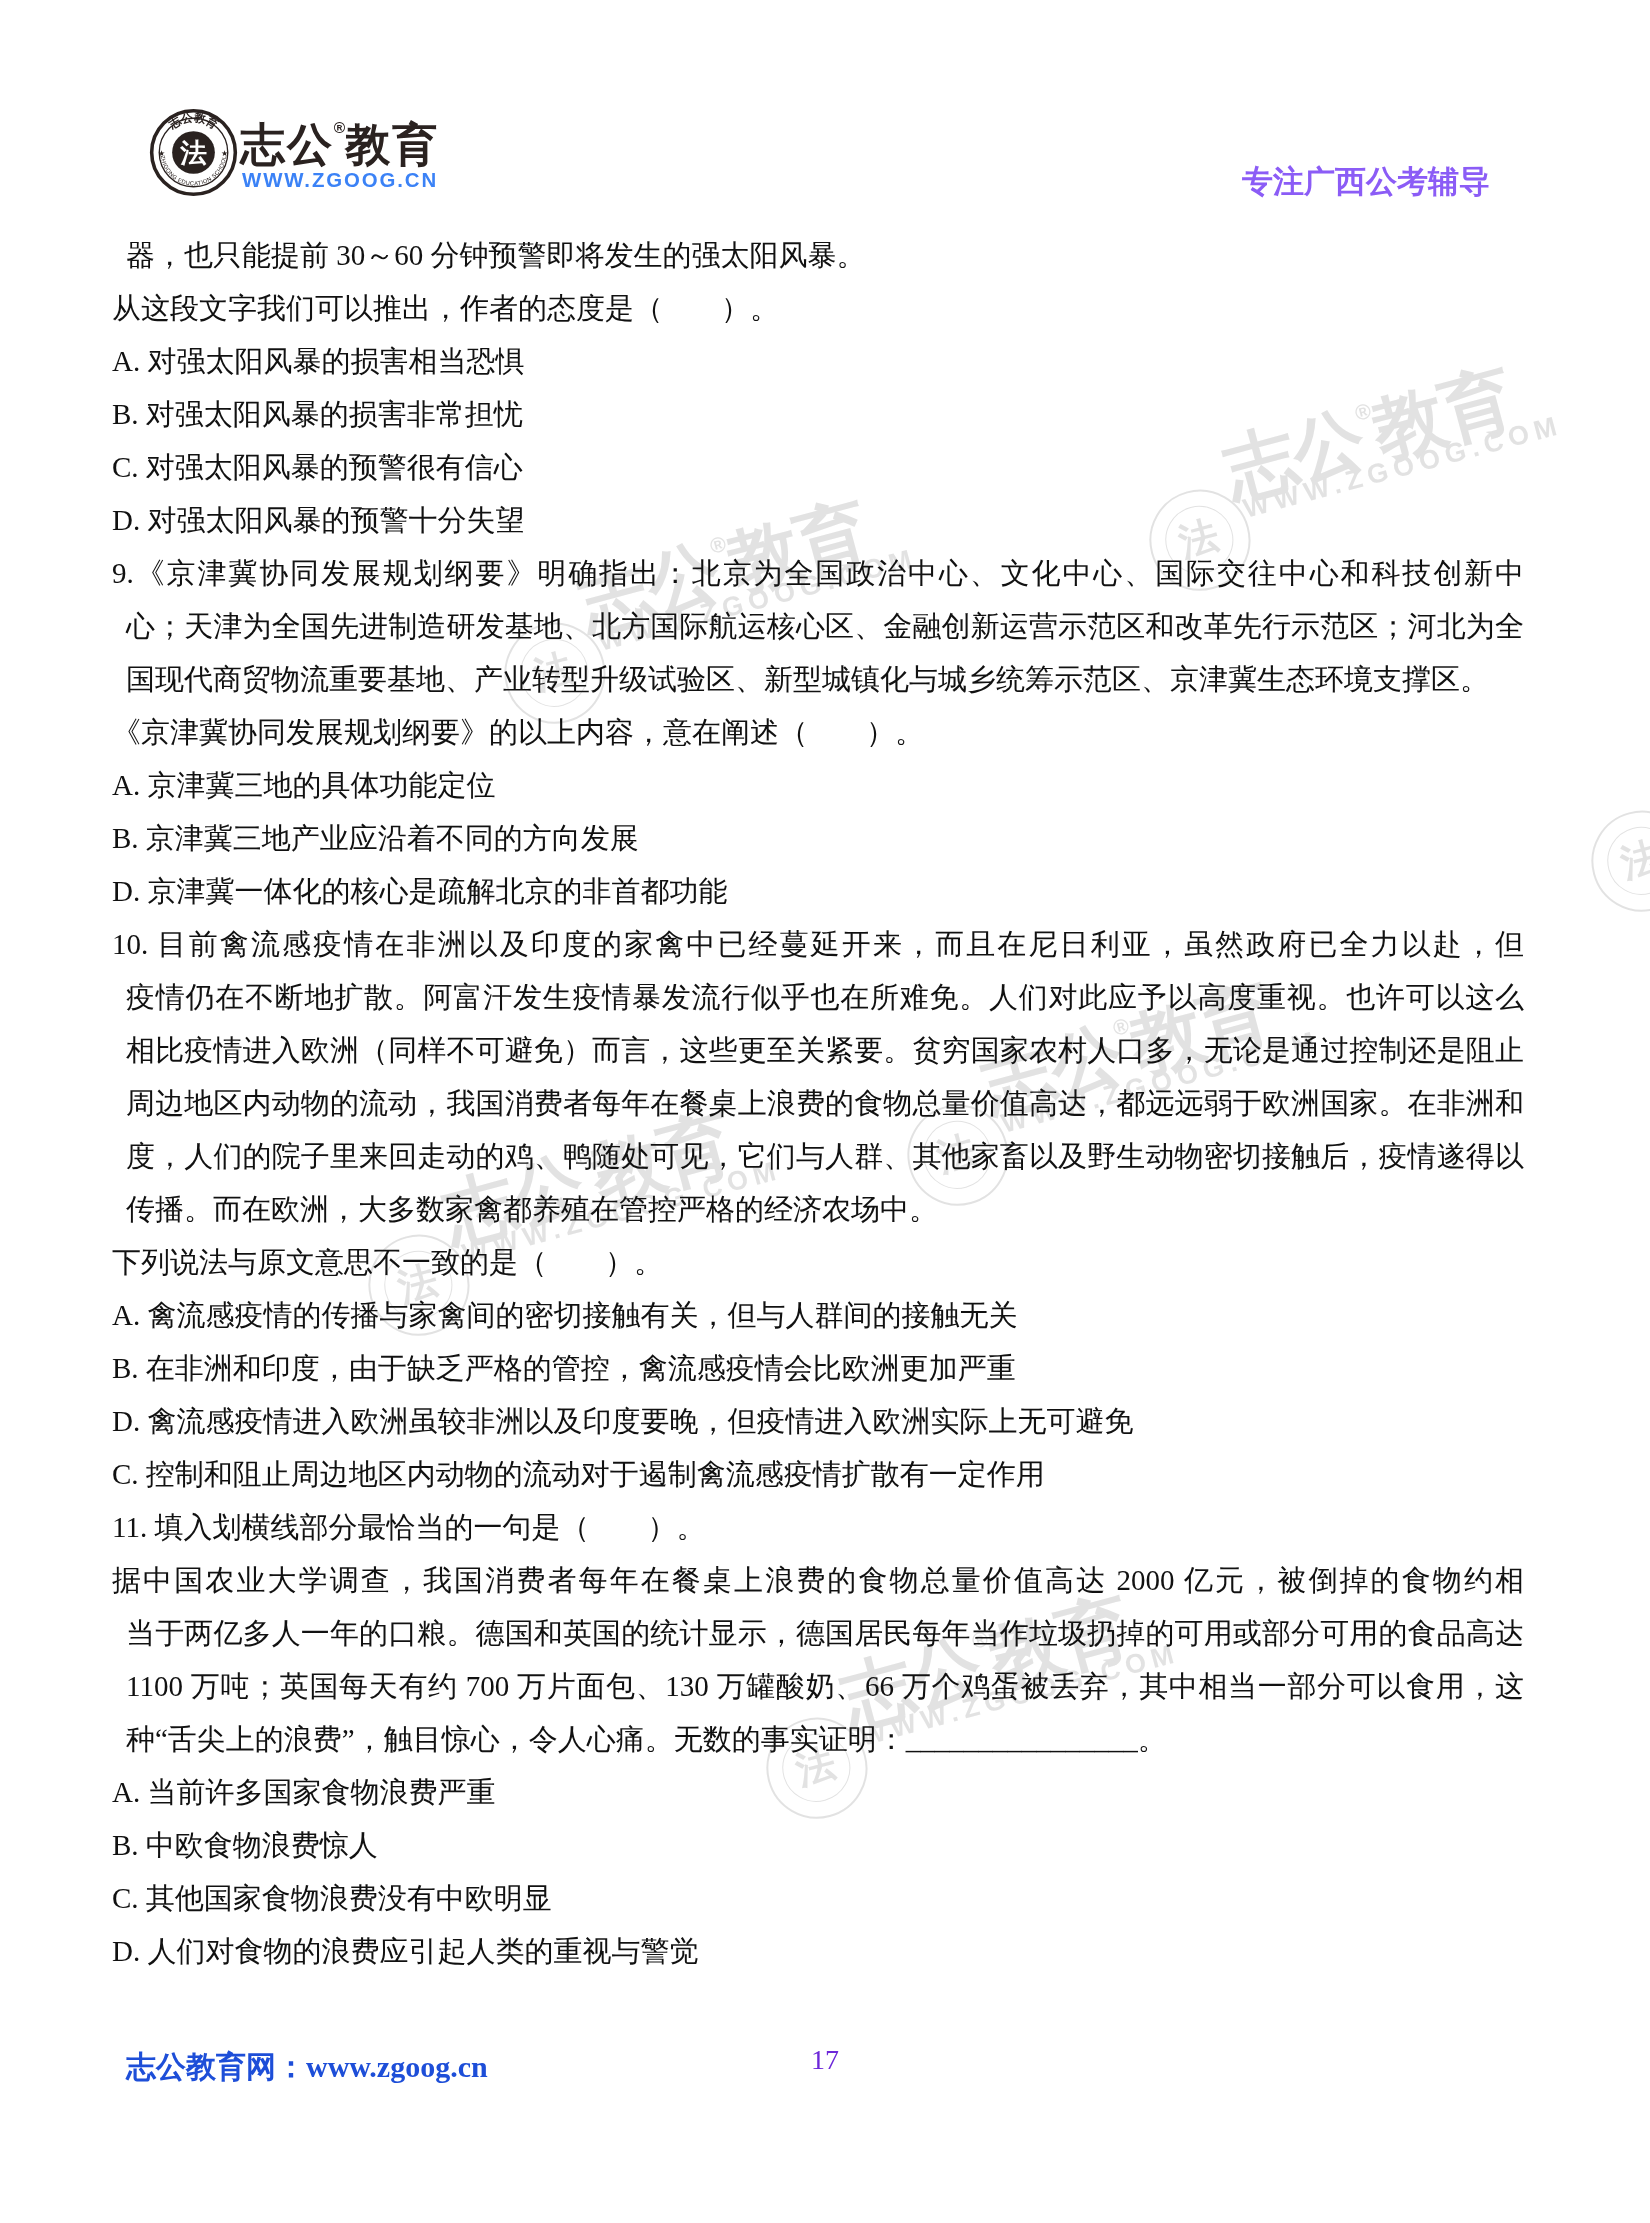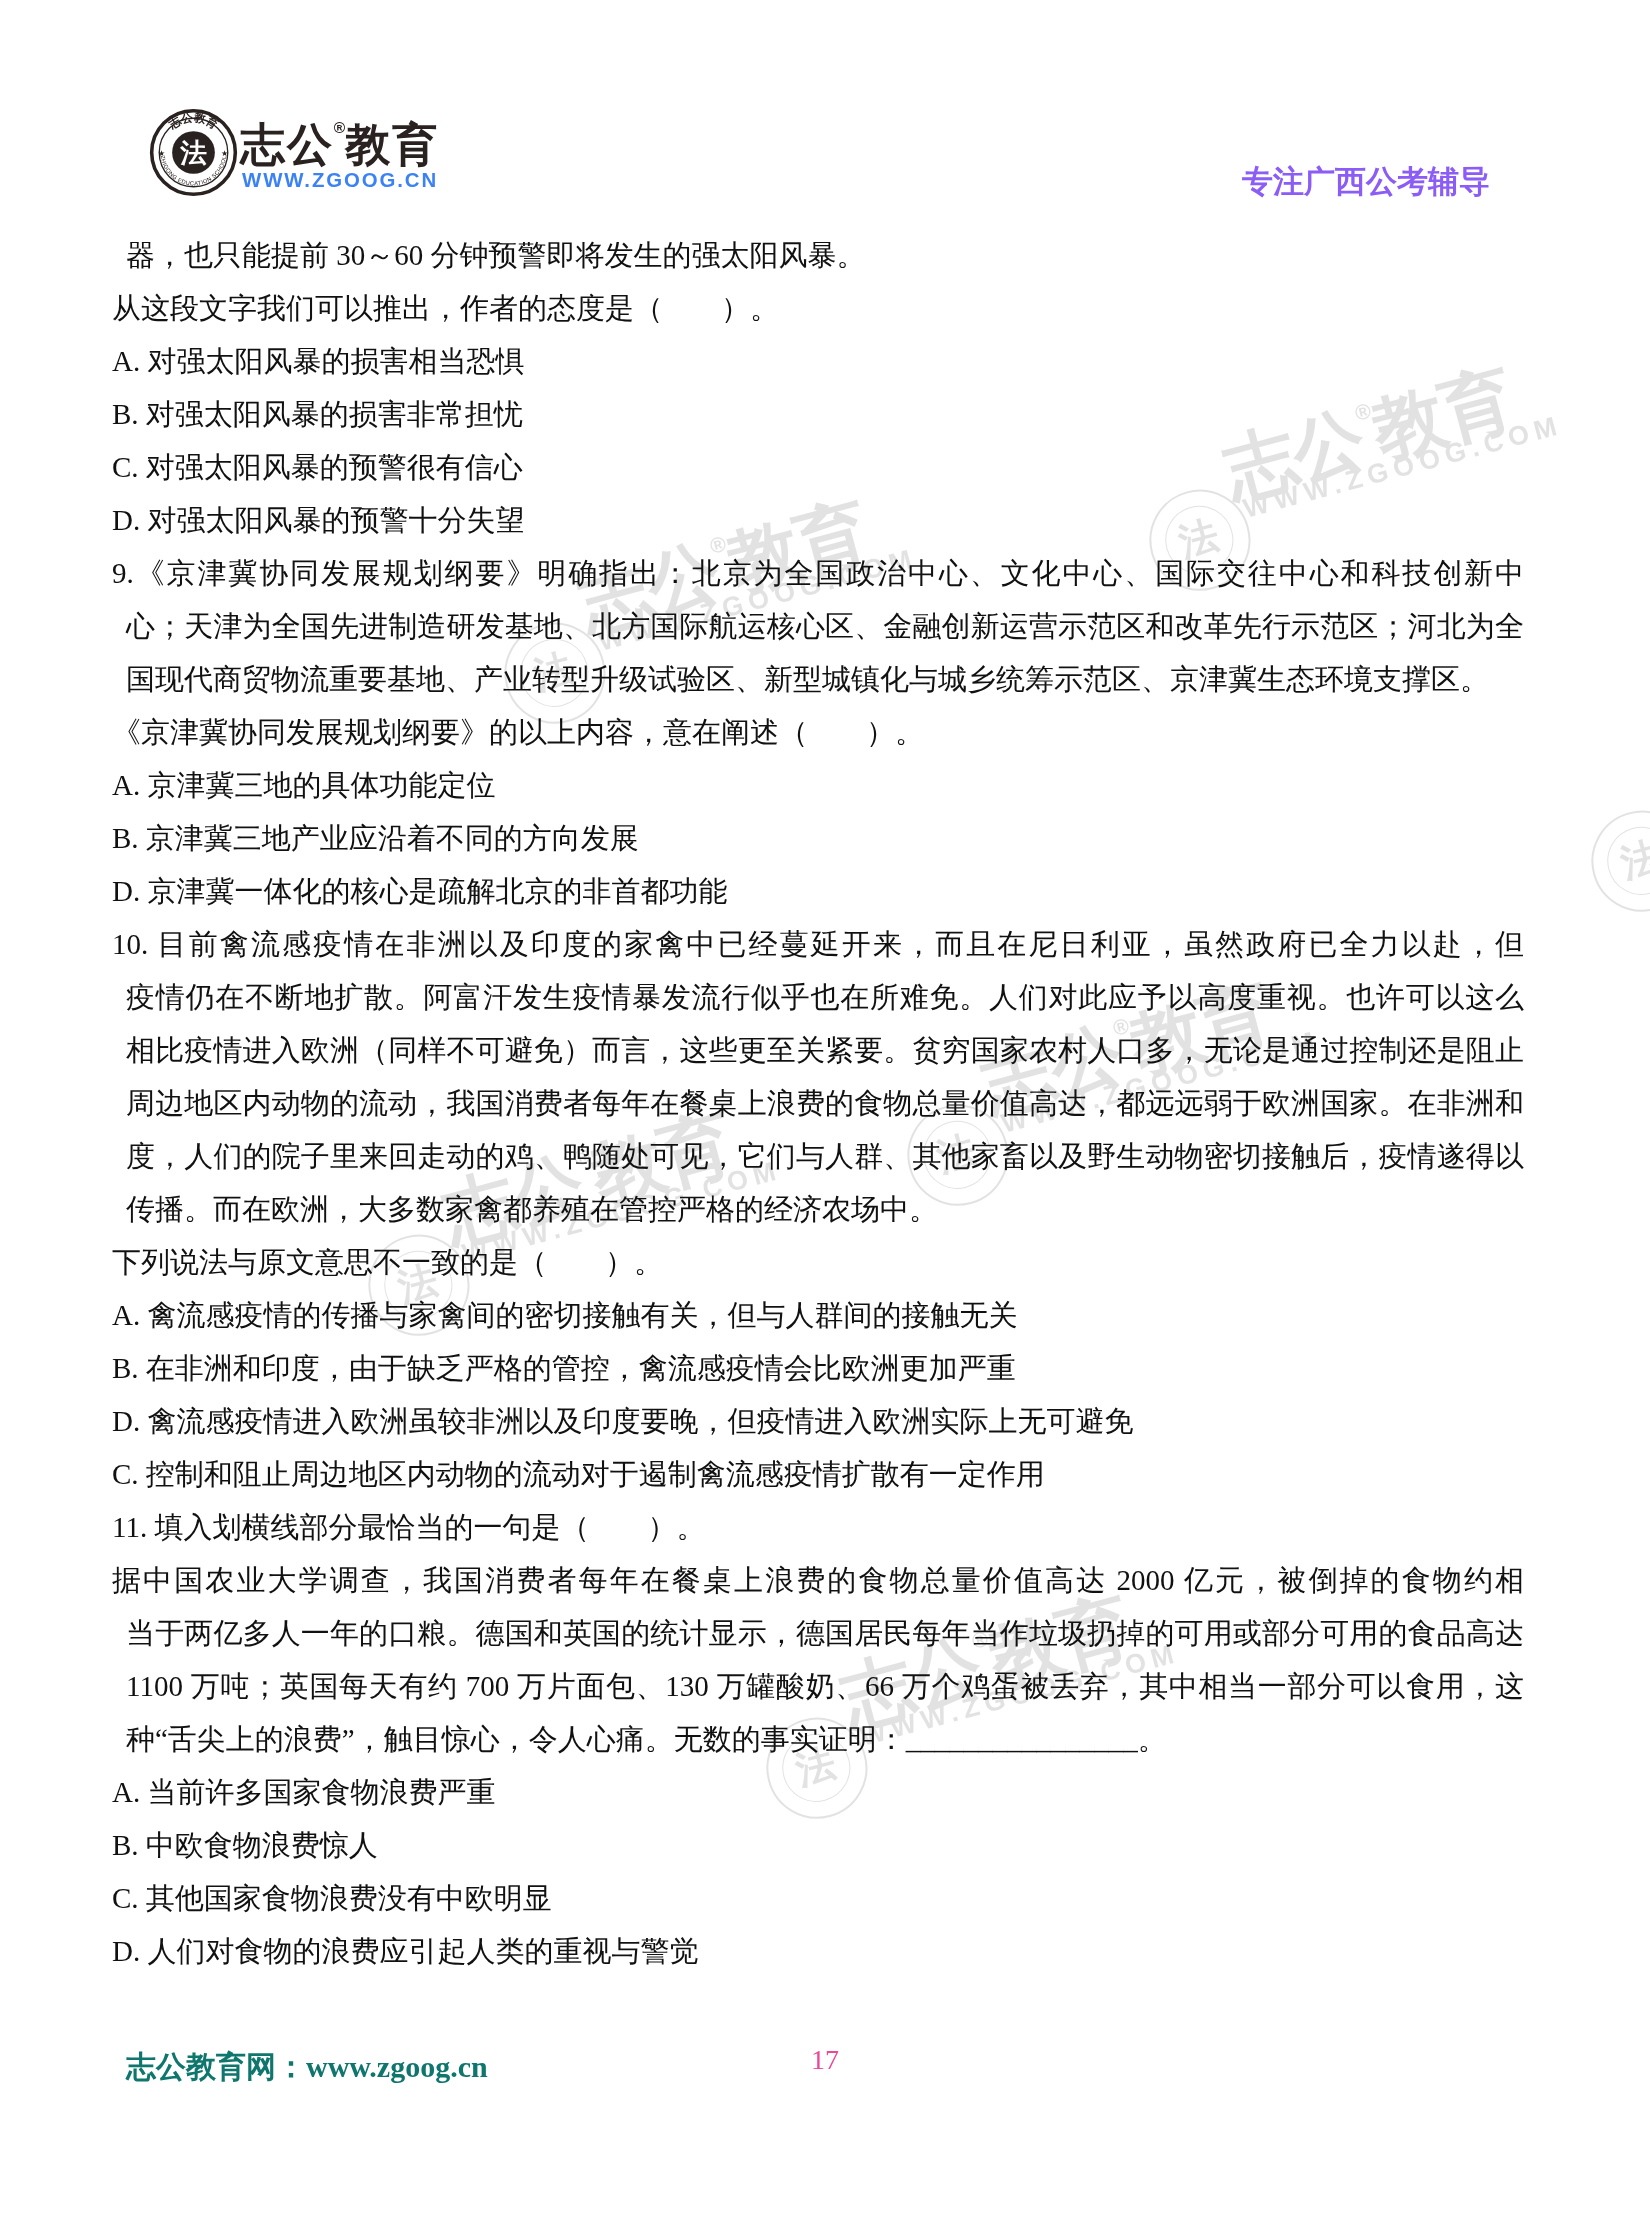--- a/index.html
+++ b/index.html
@@ -27,23 +27,23 @@
   .wm .wm-big sup{font-size:21.3px;vertical-align:41px;}
   .wm .wm-url{position:absolute;left:101px;top:89px;font-family:"Liberation Sans","DejaVu Sans",sans-serif;
       font-size:27px;letter-spacing:5.8px;white-space:nowrap;font-weight:bold;}
   
   .content{position:absolute;left:0;top:229px;right:0;z-index:1;}
   .line{position:relative;height:53px;line-height:53px;font-size:29px;
         padding:0 127px 0 126px;overflow:hidden;white-space:nowrap;}
   .line.indent{padding-left:112px;}
   .line.justify{white-space:normal;text-align:justify;text-align-last:justify;}
   
-  .footer-site{position:absolute;left:126px;top:2047px;font-size:30px;font-weight:bold;color:#0f766e;
+  .footer-site{position:absolute;left:126px;top:2047px;font-size:30px;font-weight:bold;color:#1d4ed8;
         font-family:"Liberation Serif","DejaVu Serif",serif;white-space:nowrap;z-index:1;}
-  .footer-page{position:absolute;left:796px;top:2044px;width:58px;text-align:center;font-size:28px;color:#ec4899;z-index:1;}
+  .footer-page{position:absolute;left:796px;top:2044px;width:58px;text-align:center;font-size:28px;color:#6d28d9;z-index:1;}
   svg text{font-family:"Liberation Sans","DejaVu Sans",sans-serif;}
 </style>
 </head>
 <body>
 
 <div class="page">
 
   <div>
     <svg class="logo-seal" viewBox="0 0 100 100">
       <circle cx="50" cy="50" r="47" fill="#ffffff" stroke="#2a2220" stroke-width="4"></circle>

